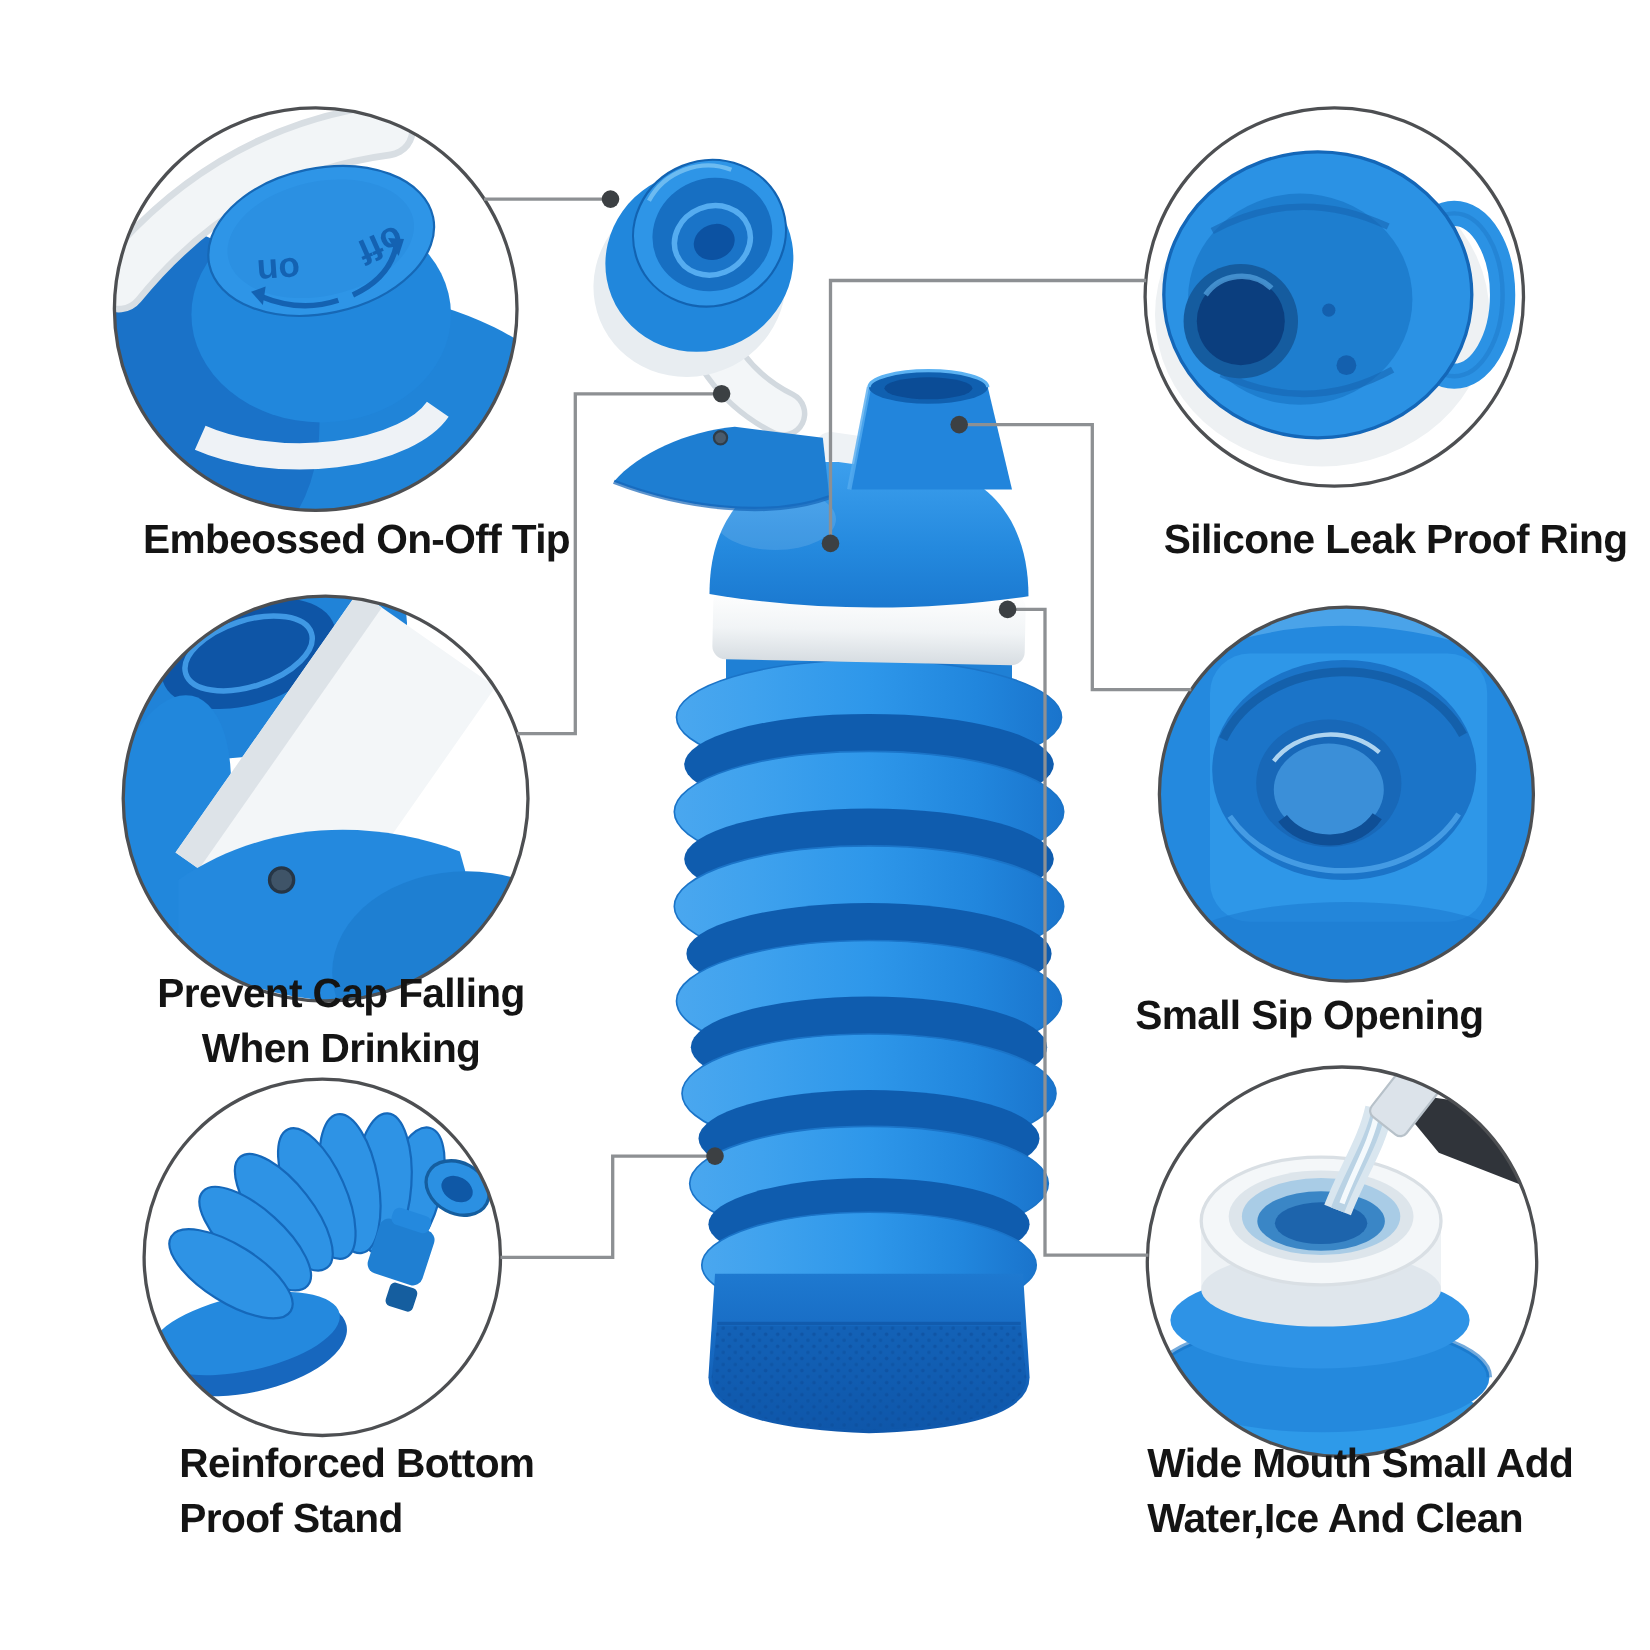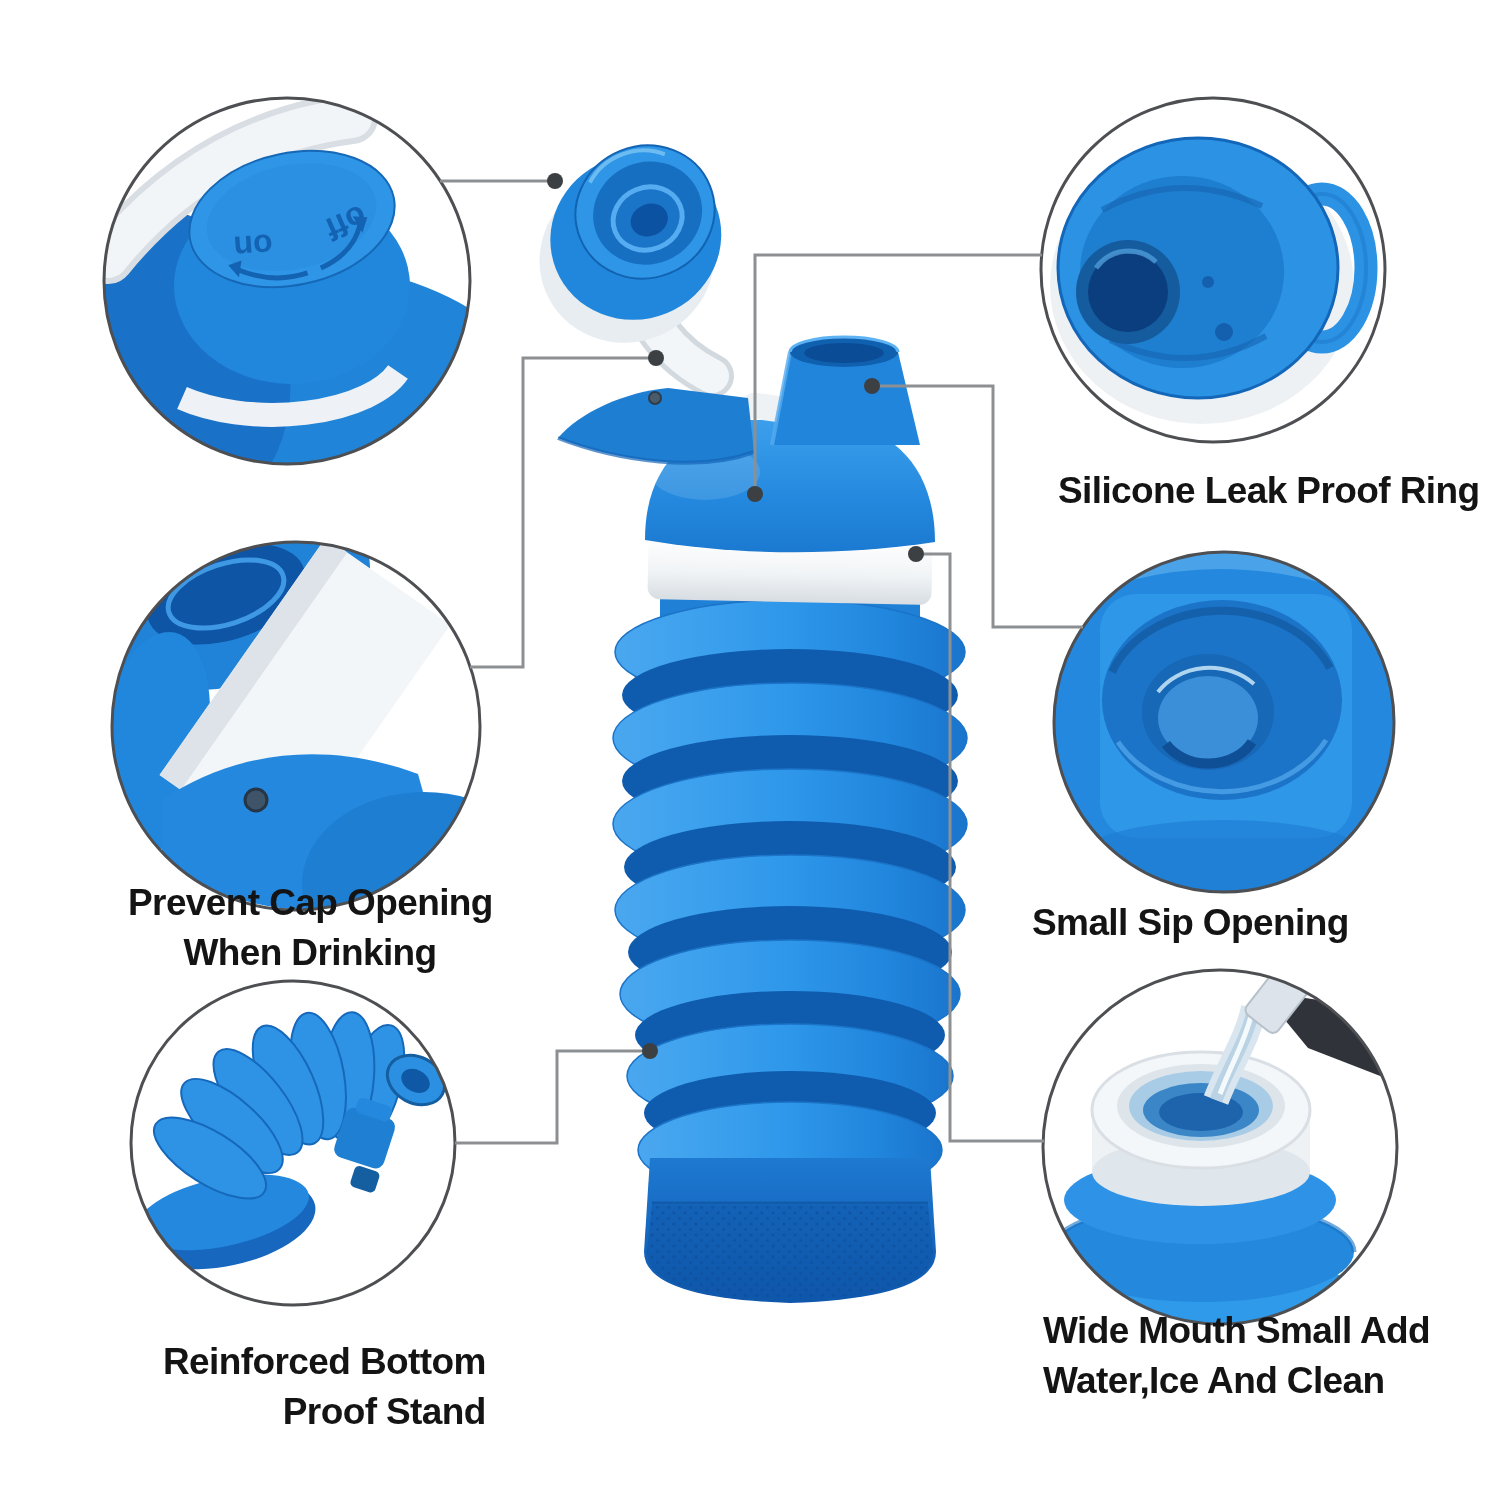--- a/index.html
+++ b/index.html
@@ -281,27 +281,30 @@
   <g fill="#3c4043">
     <circle cx="555" cy="181" r="8"></circle>
     <circle cx="656" cy="358" r="8"></circle>
     <circle cx="650" cy="1051" r="8"></circle>
     <circle cx="755" cy="494" r="8"></circle>
     <circle cx="872" cy="386" r="8"></circle>
     <circle cx="916" cy="554" r="8"></circle>
   </g>
 </svg>
 
+<div class="label" style="left:130px; top:466px;">
+  <div>Embeossed On-Off Tip</div>
+</div>
 
 <div class="label center" style="left:128px; top:878px; width:364px;">
-  <div>Prevent Cap Opening</div>
+  <div>Prevent Cap Falling</div>
   <div>When Drinking</div>
 </div>
 
-<div class="label" style="left:163px; top:1337px;text-align:right;">
+<div class="label" style="left:163px; top:1306px;">
   <div>Reinforced Bottom</div>
   <div>Proof Stand</div>
 </div>
 
 <div class="label" style="left:1018px; top:466px;margin-left:40px;">
   <div>Silicone Leak Proof Ring</div>
 </div>
 
 <div class="label" style="left:1032px; top:898px;">
   <div>Small Sip Opening</div>

